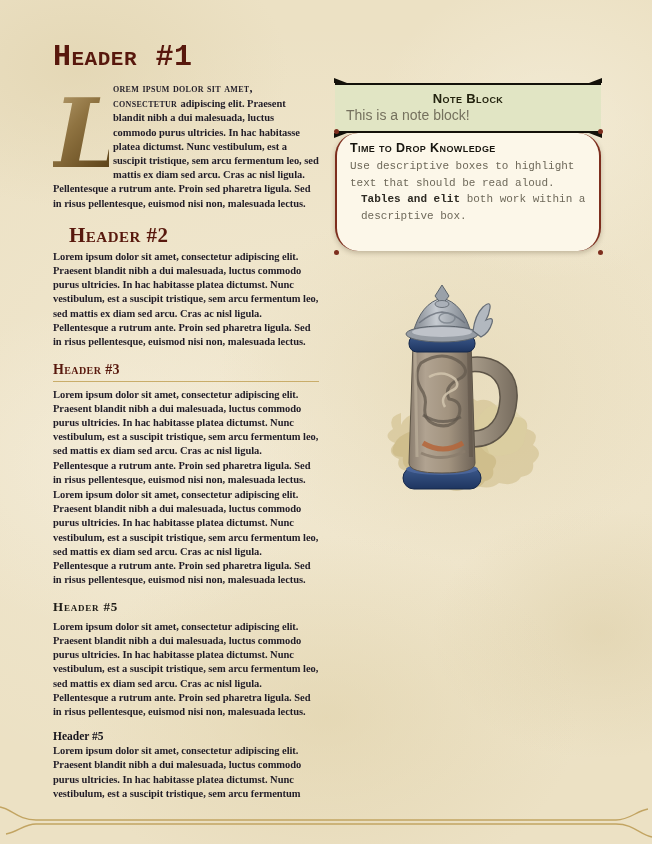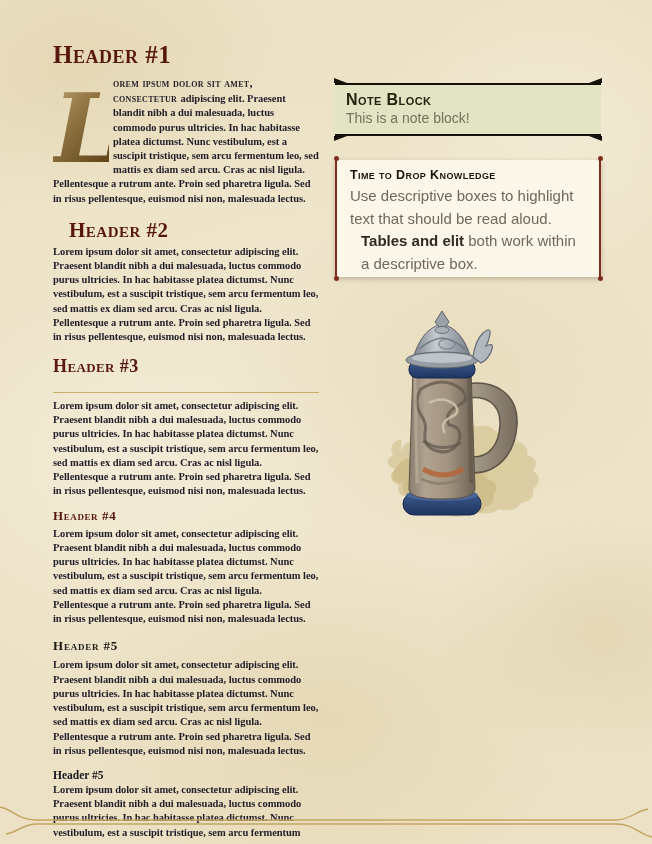--- a/index.html
+++ b/index.html
@@ -19,23 +19,23 @@
     font-family:"Liberation Serif", serif;
   }
   .columns{
     position:absolute; left:53px; top:42px; width:548px;
     display:flex; gap:16px;
   }
   .col{ width:266px; }
   .col-right{ padding-top:33px; }
 
   h1,h2,h3,h4,h5{ font-family:"Liberation Serif",serif; font-variant:small-caps; color:#58180D; font-weight:600; }
-  h1{ font-size:25px; margin:0 0 9px 0; line-height:1; letter-spacing:.5px;}
+  h1{ font-size:30px; margin:0 0 9px 0; line-height:1; letter-spacing:.5px;font-family:Liberation Mono, monospace;}
   h2{ font-size:21px; margin:13px 0 4px 16px; line-height:1; letter-spacing:.5px;}
-  h3{ font-size:18px; margin:13px 0 6px 0; line-height:1.1; padding-bottom:15px;
+  h3{ font-size:14px; margin:13px 0 6px 0; line-height:1.1; padding-bottom:3px;
       border-bottom:1.5px solid #c9ad6a; letter-spacing:.4px;}
   h4{ font-size:13px; margin:11px 0 3px 0; line-height:1.1; letter-spacing:.6px;}
   h5{ font-size:13px; margin:13px 0 5px 0; line-height:1.1; color:#1d1b16; letter-spacing:.8px;}
   h6{ font-size:11.5px; margin:11px 0 2px 0; font-weight:bold; color:#16141c; font-family:"Liberation Serif",serif;}
 
   p.body{
     margin:0 0 1px 0;
     font-size:10.5px; line-height:14.2px;
     color:#211d28; font-weight:600; letter-spacing:-.05px;
     text-align:left;
@@ -52,47 +52,49 @@
     border-top:2.5px solid #13110a; border-bottom:2.5px solid #13110a;
     padding:6px 11px 8px 11px;
   }
   .note .corner{ position:absolute; width:13px; height:5px; background:#13110a; }
   .note .c-tl{ top:-7px; left:-1px;  clip-path:polygon(0 0,100% 100%,0 100%); }
   .note .c-tr{ top:-7px; right:-1px; clip-path:polygon(100% 0,100% 100%,0 100%); }
   .note .c-bl{ bottom:-7px; left:-1px;  clip-path:polygon(0 100%,100% 0,0 0); }
   .note .c-br{ bottom:-7px; right:-1px; clip-path:polygon(100% 100%,0 0,100% 0); }
   .note-title{
     font-family:"Liberation Sans",sans-serif; font-variant:small-caps;
-    font-weight:700; font-size:16px; color:#23230f; letter-spacing:.4px;
+    font-weight:700; font-size:13px; color:#23230f; letter-spacing:.4px;
     margin:0 0 1px 0;
+    text-align:center;
   }
   .note-body{
     font-family:"Liberation Sans",sans-serif; font-size:14px; color:#75715e; margin:0;
   }
 
   
   .descbox{
-    position:relative; margin-top:24px;
+    position:relative; margin-top:0;
     background:#fcf7e9;
     border-left:2px solid #7d2e1e; border-right:2px solid #7d2e1e;
-    padding:8px 13px 2px 13px;
+    padding:8px 13px 27px 13px;
     box-shadow:0 2px 5px rgba(60,45,20,.25);
+    border-radius:23px;
   }
   .descbox .pin{ position:absolute; width:5px; height:5px; border-radius:50%; background:#7d2e1e; }
   .descbox .p-tl{ top:-4px; left:-3.5px; }
   .descbox .p-tr{ top:-4px; right:-3.5px; }
   .descbox .p-bl{ bottom:-4px; left:-3.5px; }
   .descbox .p-br{ bottom:-4px; right:-3.5px; }
   .desc-title{
     font-family:"Liberation Sans",sans-serif; font-variant:small-caps;
     font-weight:700; font-size:12.5px; color:#17150f; letter-spacing:.4px;
     margin:0 0 3px 0;
   }
   .desc-line{
-    font-family:Liberation Sans, sans-serif; font-size:15px; color:#6e695a;
+    font-family:Liberation Mono, monospace; font-size:11px; color:#6e695a;
     margin:0; line-height:1.5;
   }
   .desc-line.indent{ padding-left:11px; }
   .desc-line b{ color:#2e2b24; }
 
   .stein-wrap{ margin:34px 0 0 38px; width:182px; height:218px; }
 
   .footer-art{ position:absolute; left:0; bottom:4px; }
 </style>
 </head>
@@ -121,21 +123,20 @@
         </span><span class="lead-caps">orem ipsum dolor sit amet, consectetur </span><span>adipiscing elit. Praesent blandit nibh a dui malesuada, luctus commodo purus ultricies. In hac habitasse platea dictumst. Nunc vestibulum, est a suscipit tristique, sem arcu fermentum leo, sed mattis ex diam sed arcu. Cras ac nisl ligula. Pellentesque a rutrum ante. Proin sed pharetra ligula. Sed in risus pellentesque, euismod nisi non, malesuada lectus.</span>
       </p>
       <div style="clear:both"></div>
 
       <h2>Header #2</h2>
       <p class="body">Lorem ipsum dolor sit amet, consectetur adipiscing elit. Praesent blandit nibh a dui malesuada, luctus commodo purus ultricies. In hac habitasse platea dictumst. Nunc vestibulum, est a suscipit tristique, sem arcu fermentum leo, sed mattis ex diam sed arcu. Cras ac nisl ligula. Pellentesque a rutrum ante. Proin sed pharetra ligula. Sed in risus pellentesque, euismod nisi non, malesuada lectus.</p>
 
       <h3>Header #3</h3>
       <p class="body">Lorem ipsum dolor sit amet, consectetur adipiscing elit. Praesent blandit nibh a dui malesuada, luctus commodo purus ultricies. In hac habitasse platea dictumst. Nunc vestibulum, est a suscipit tristique, sem arcu fermentum leo, sed mattis ex diam sed arcu. Cras ac nisl ligula. Pellentesque a rutrum ante. Proin sed pharetra ligula. Sed in risus pellentesque, euismod nisi non, malesuada lectus.</p>
 
-      <h4>Header #4</h4>
       <p class="body">Lorem ipsum dolor sit amet, consectetur adipiscing elit. Praesent blandit nibh a dui malesuada, luctus commodo purus ultricies. In hac habitasse platea dictumst. Nunc vestibulum, est a suscipit tristique, sem arcu fermentum leo, sed mattis ex diam sed arcu. Cras ac nisl ligula. Pellentesque a rutrum ante. Proin sed pharetra ligula. Sed in risus pellentesque, euismod nisi non, malesuada lectus.</p>
 
       <h5>Header #5</h5>
       <p class="body">Lorem ipsum dolor sit amet, consectetur adipiscing elit. Praesent blandit nibh a dui malesuada, luctus commodo purus ultricies. In hac habitasse platea dictumst. Nunc vestibulum, est a suscipit tristique, sem arcu fermentum leo, sed mattis ex diam sed arcu. Cras ac nisl ligula. Pellentesque a rutrum ante. Proin sed pharetra ligula. Sed in risus pellentesque, euismod nisi non, malesuada lectus.</p>
 
       <h6>Header #5</h6>
       <p class="body">Lorem ipsum dolor sit amet, consectetur adipiscing elit. Praesent blandit nibh a dui malesuada, luctus commodo purus ultricies. In hac habitasse platea dictumst. Nunc vestibulum, est a suscipit tristique, sem arcu fermentum</p>
     </div>
 
     <div class="col col-right">

